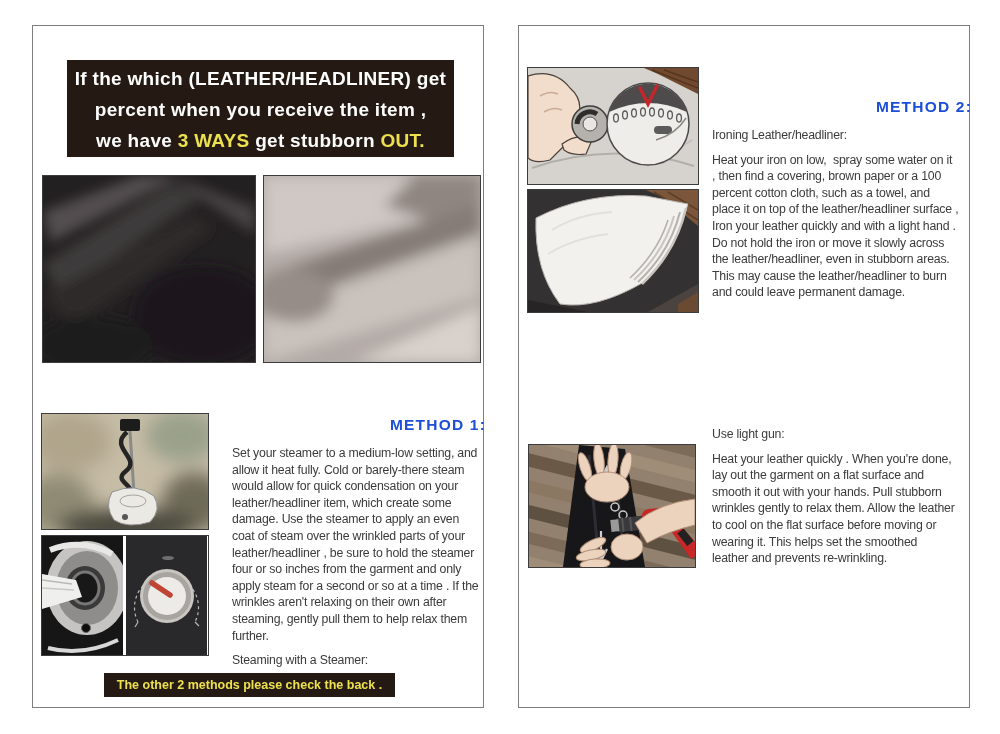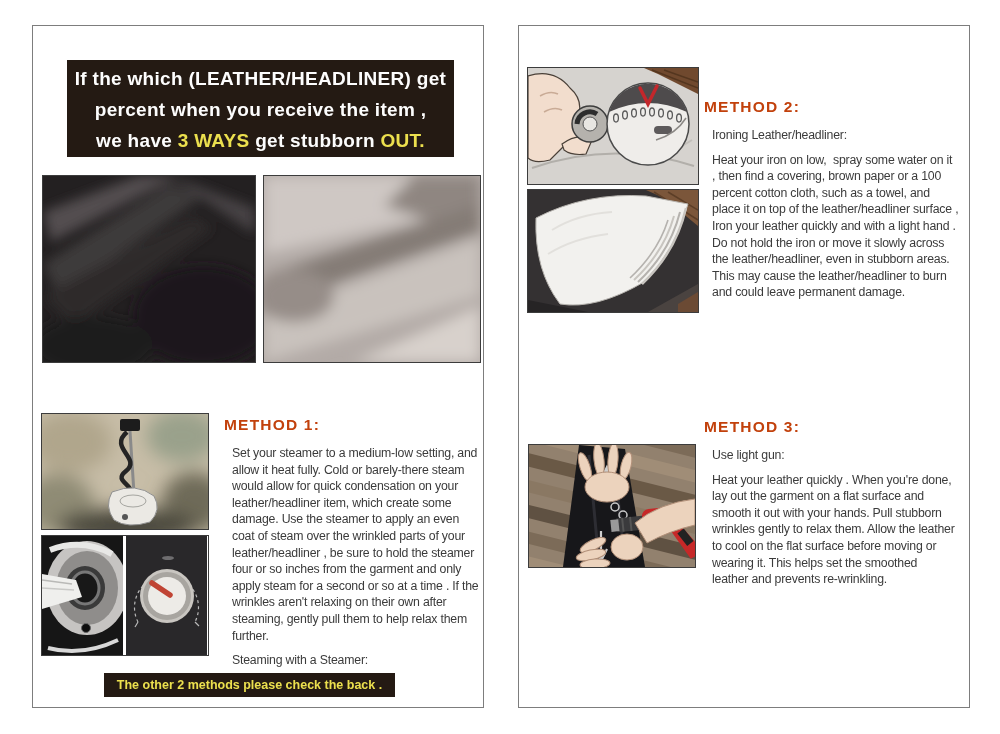--- a/index.html
+++ b/index.html
@@ -30,22 +30,23 @@
   }
 
   .img-frame{
     position:absolute;border:1px solid #3c3c3c;box-sizing:border-box;
     overflow:hidden;background:#888;
   }
   .img-frame svg{display:block;}
 
   .method-block{position:absolute;color:#3b3b3b;}
   .method-heading{
-    font-size:15.5px;font-weight:bold;color:#c2410c;letter-spacing:1.2px;
+    font-size:15.5px;font-weight:bold;color:#1d4ed8;letter-spacing:1.2px;
     margin:0 0 11px 0;
+    text-align:right;
   }
   .method-text{
     font-size:12.3px;line-height:16.6px;letter-spacing:-0.2px;
     white-space:pre;margin:8px;
   }
   .split{display:flex;gap:3px;background:#fff;}
 </style>
 </head>
 <body style="--banner-bg: #241a13; --hl: #ece04e;">
 
@@ -223,21 +224,20 @@
 percent cotton cloth, such as a towel, and
 place it on top of the leather/headliner surface ,
 Iron your leather quickly and with a light hand .
 Do not hold the iron or move it slowly across
 the leather/headliner, even in stubborn areas.
 This may cause the leather/headliner to burn
 and could leave permanent damage.</div>
   </div>
 
   <div class="method-block" style="left:185px;top:392px;width:268px;">
-    <div class="method-heading">METHOD 3:</div>
     <div class="method-text">Use light gun:</div>
     <div class="method-text">Heat your leather quickly . When you're done,
 lay out the garment on a flat surface and
 smooth it out with your hands. Pull stubborn
 wrinkles gently to relax them. Allow the leather
 to cool on the flat surface before moving or
 wearing it. This helps set the smoothed
 leather and prevents re-wrinkling.</div>
   </div>
 

